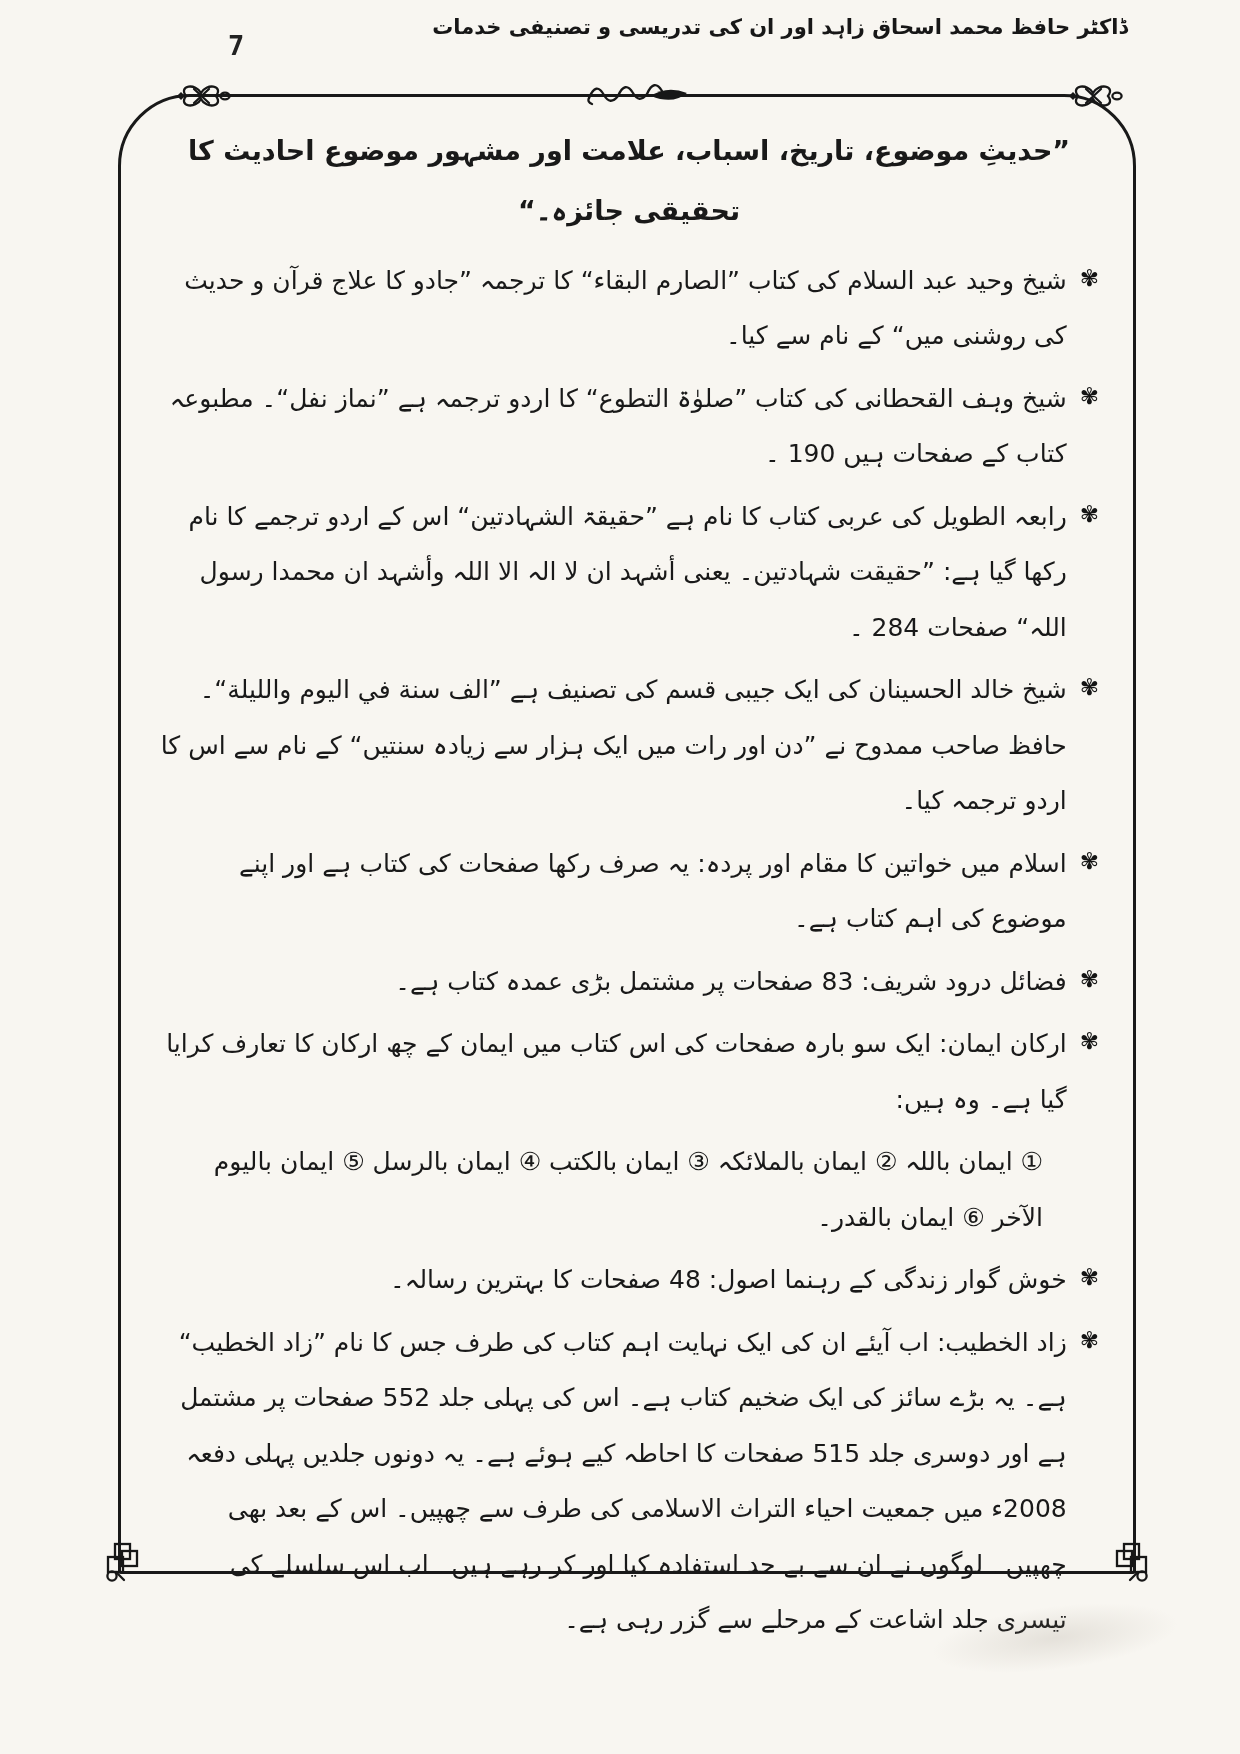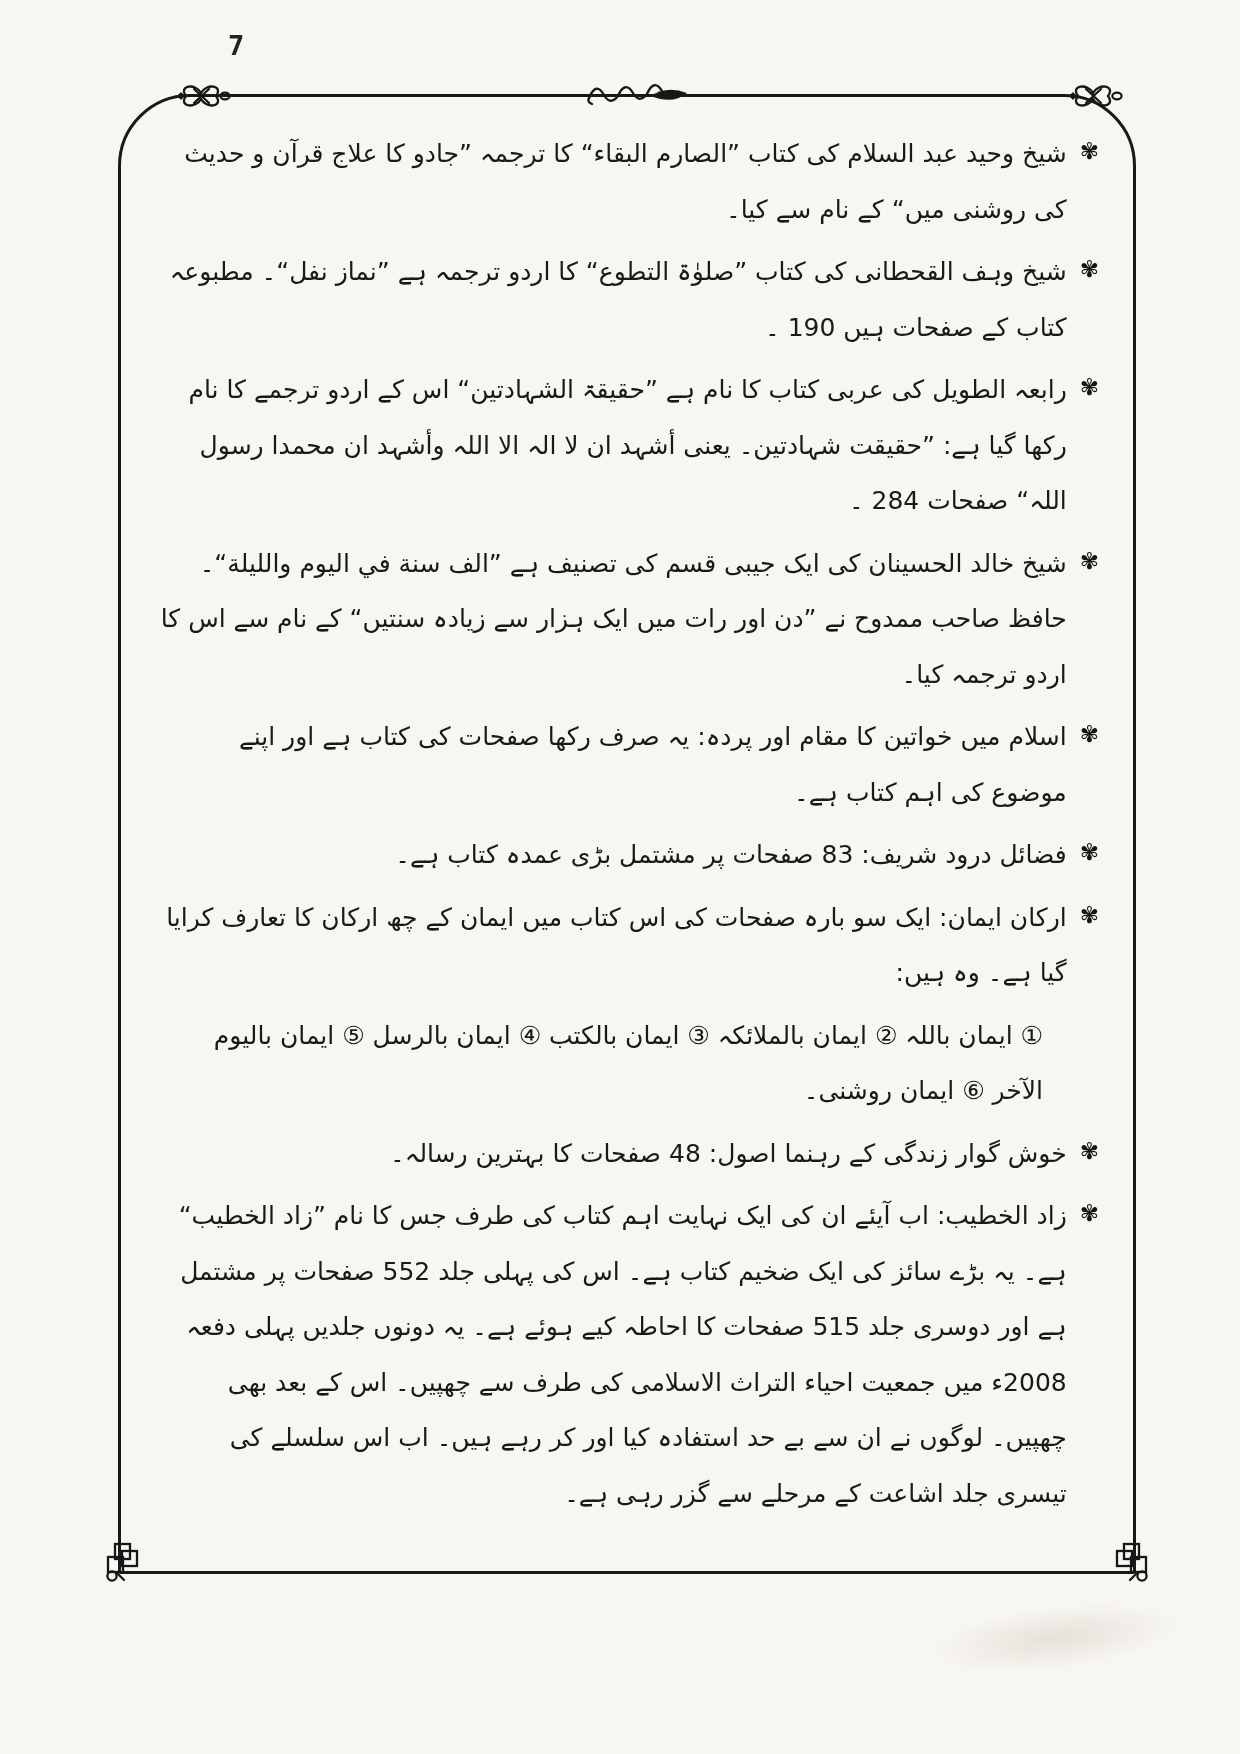--- a/index.html
+++ b/index.html
@@ -70,20 +70,21 @@
   svg .ink{stroke:#171717;fill:none;stroke-width:2.3;stroke-linecap:round;}
   svg .ink-fill{fill:#171717;stroke:none;}
 </style>
 </head>
 <body>
 
 <div class="page">
 
   <div class="pageno">7</div>
 
+  <div class="running-header">ڈاکٹر حافظ محمد اسحاق زاہد اور ان کی تدریسی و تصنیفی خدمات</div>
 
   <div class="border-box">
 
     <svg class="ornament orn-bow-left" width="58" height="32" viewBox="0 0 58 32">
       <path class="ink" d="M13 16 C5 5 23 3 28 13 C33 3 51 5 43 16 C51 27 33 29 28 19 C23 29 5 27 13 16 Z"></path>
       <path class="ink" d="M21 9 L36 23 M36 9 L21 23"></path>
       <path class="ink-fill" d="M4 16 l4 -4 l4 4 l-4 4 Z"></path>
       <ellipse class="ink" cx="52" cy="16" rx="4.6" ry="3.4"></ellipse>
     </svg>
 
@@ -110,20 +111,21 @@
     <svg class="ornament orn-knot-br" width="38" height="42" viewBox="0 0 38 42">
       <rect class="ink" x="11" y="2" width="15" height="15"></rect>
       <rect class="ink" x="18" y="9" width="15" height="15"></rect>
       <rect class="ink" x="4" y="15" width="15" height="15"></rect>
       <circle class="ink" cx="8" cy="34" r="4.6"></circle>
       <path class="ink" d="M12 30 L20 38"></path>
     </svg>
 
     <div class="content">
 
+      <div class="quote">”حدیثِ موضوع، تاریخ، اسباب، علامت اور مشہور موضوع احادیث کا تحقیقی جائزہ۔“</div>
 
 
 
       <div class="bullet">
         <span class="flower">✾</span>
         <span class="btext">شیخ وحید عبد السلام کی کتاب ”الصارم البقاء“ کا ترجمہ ”جادو کا علاج قرآن و حدیث کی روشنی میں“ کے نام سے کیا۔</span>
       </div>
 
       <div class="bullet">
         <span class="flower">✾</span>
@@ -148,21 +150,21 @@
       <div class="bullet">
         <span class="flower">✾</span>
         <span class="btext">فضائل درود شریف: 83 صفحات پر مشتمل بڑی عمدہ کتاب ہے۔</span>
       </div>
 
       <div class="bullet">
         <span class="flower">✾</span>
         <span class="btext">ارکان ایمان: ایک سو بارہ صفحات کی اس کتاب میں ایمان کے چھ ارکان کا تعارف کرایا گیا ہے۔ وہ ہیں:</span>
       </div>
 
-      <p class="numline">① ایمان باللہ ② ایمان بالملائکہ ③ ایمان بالکتب ④ ایمان بالرسل ⑤ ایمان بالیوم الآخر ⑥ ایمان روشنی۔</p>
+      <p class="numline">① ایمان باللہ ② ایمان بالملائکہ ③ ایمان بالکتب ④ ایمان بالرسل ⑤ ایمان بالیوم الآخر ⑥ ایمان بالقدر۔</p>
 
       <div class="bullet">
         <span class="flower">✾</span>
         <span class="btext">خوش گوار زندگی کے رہنما اصول: 48 صفحات کا بہترین رسالہ۔</span>
       </div>
 
       <div class="bullet">
         <span class="flower">✾</span>
         <span class="btext">زاد الخطیب: اب آیئے ان کی ایک نہایت اہم کتاب کی طرف جس کا نام ”زاد الخطیب“ ہے۔ یہ بڑے سائز کی ایک ضخیم کتاب ہے۔ اس کی پہلی جلد 552 صفحات پر مشتمل ہے اور دوسری جلد 515 صفحات کا احاطہ کیے ہوئے ہے۔ یہ دونوں جلدیں پہلی دفعہ 2008ء میں جمعیت احیاء التراث الاسلامی کی طرف سے چھپیں۔ اس کے بعد بھی چھپیں۔ لوگوں نے ان سے بے حد استفادہ کیا اور کر رہے ہیں۔ اب اس سلسلے کی تیسری جلد اشاعت کے مرحلے سے گزر رہی ہے۔</span>
       </div>

